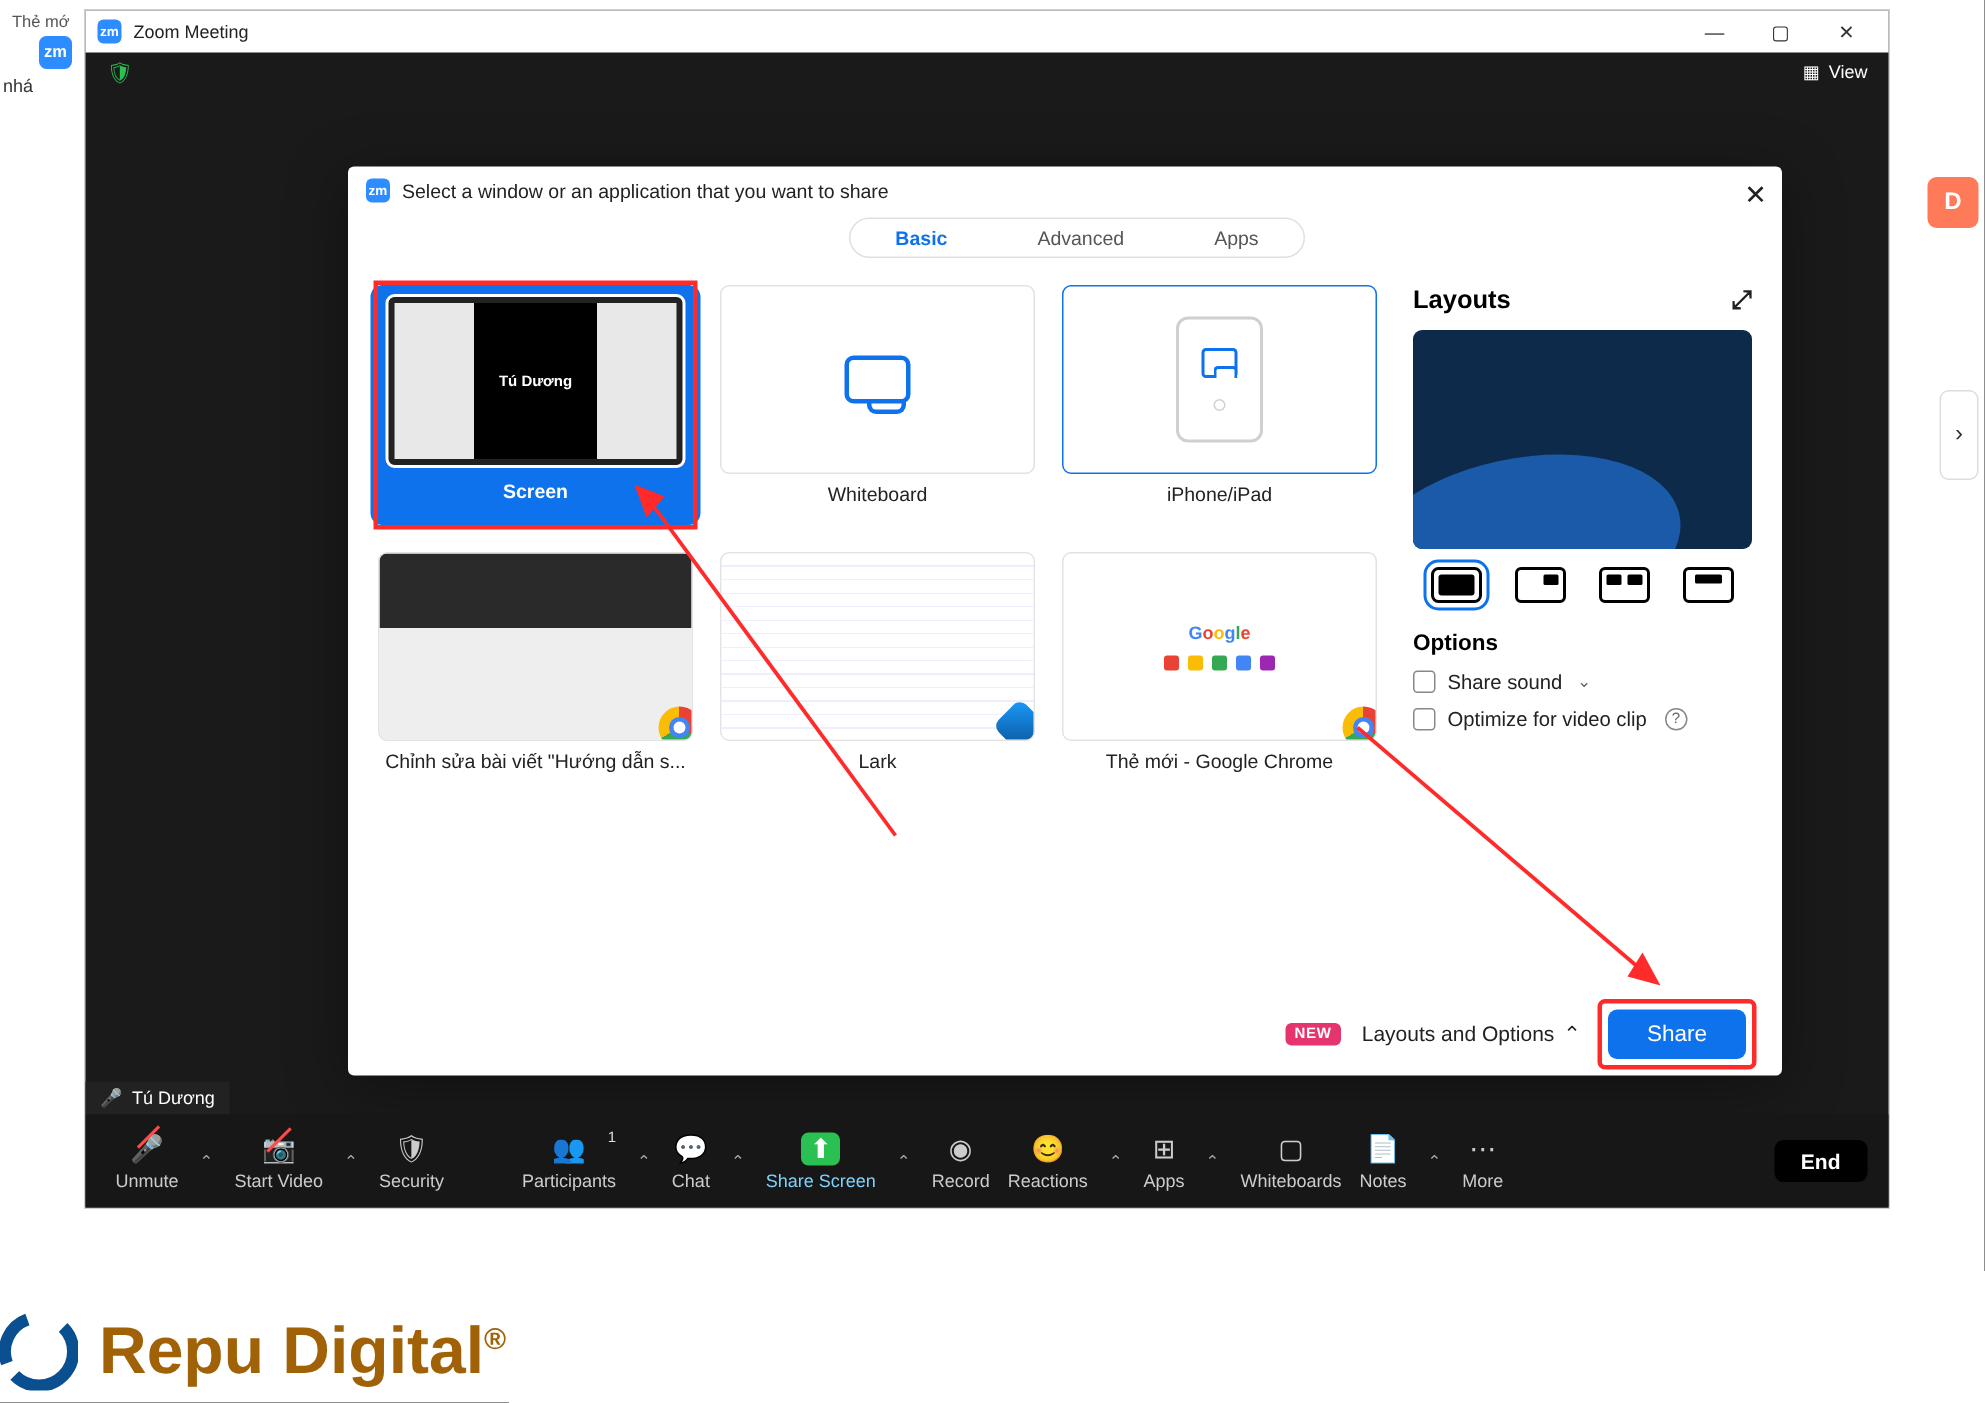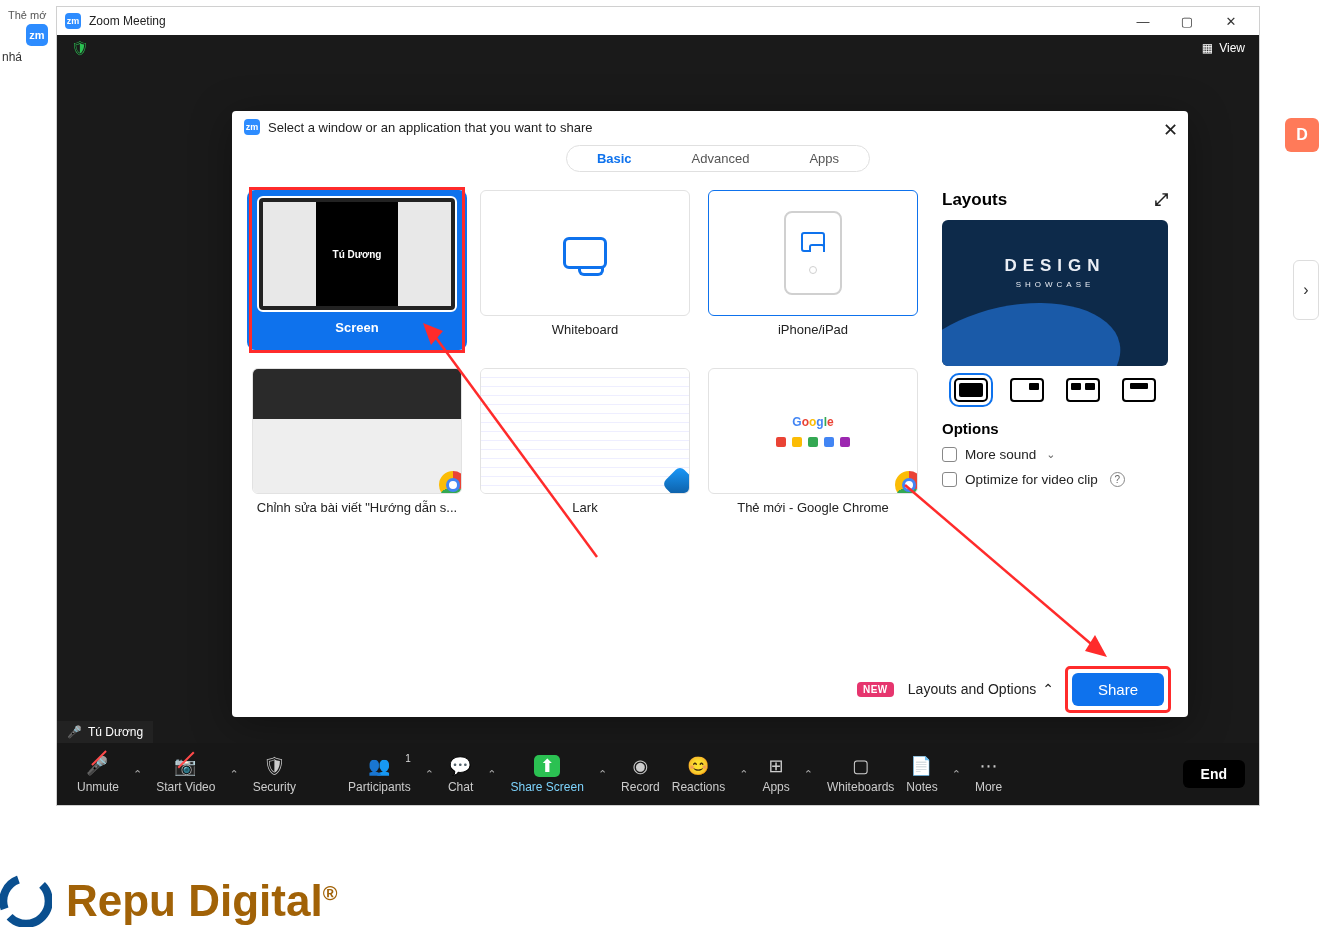--- a/index.html
+++ b/index.html
@@ -234,37 +234,33 @@
           </div>
         </div>
       </div>
 
       <div class="right-col">
         <h3>
           <span>Layouts</span>
           <span class="expand-ic">⤢</span>
         </h3>
         <div class="layout-preview">
-          <div class="txt">
-            <div class="t1">DESIGN</div>
-            <div class="t2">SHOWCASE</div>
-          </div>
           <div class="swoosh"></div>
         </div>
         <div class="layout-icons">
           <div class="licon fill active"></div>
           <div class="licon small"></div>
           <div class="licon dual"></div>
           <div class="licon bar"></div>
         </div>
         <div class="options">
           <h4>Options</h4>
           <div class="opt-row">
             <span class="chk"></span>
-            <span>More sound</span>
+            <span>Share sound</span>
             <span class="chev-s">⌄</span>
           </div>
           <div class="opt-row">
             <span class="chk"></span>
             <span>Optimize for video clip</span>
             <span class="help-ic">?</span>
           </div>
         </div>
       </div>
     </div>

